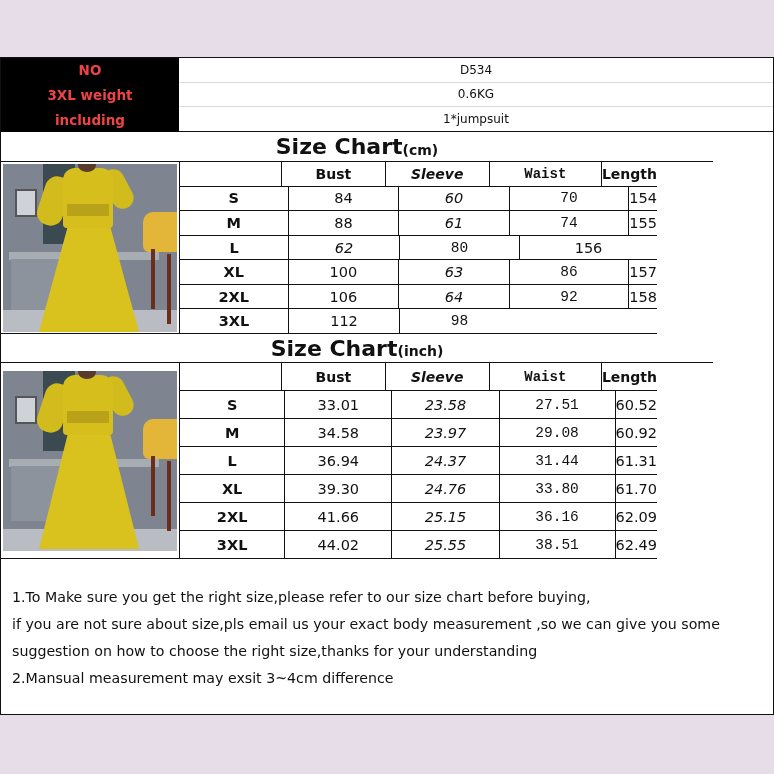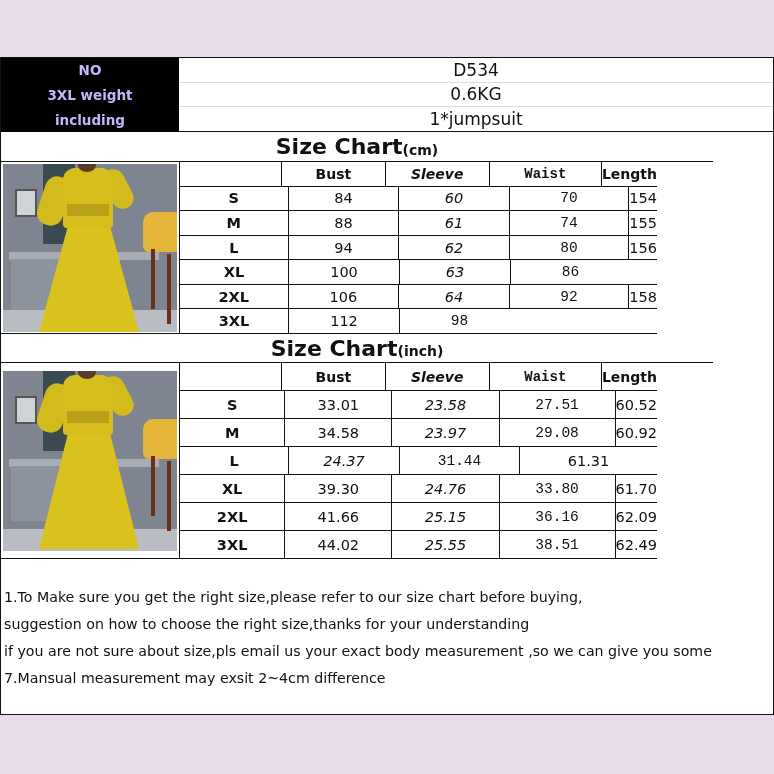--- a/index.html
+++ b/index.html
@@ -16,29 +16,29 @@
       width: 774px; height: 658px;
       background: #fff;
       border: 1.5px solid #111;
     }
     
     .hdr {
       position: absolute; left: 0; top: 0; width: 772px; height: 74px;
       display: flex;
     }
     .hdr-left {
-      width: 178px; height: 74px; background: #000; color: #c4b5fd;
+      width: 178px; height: 74px; background: #000; color: #ef4444;
       display: flex; flex-direction: column;
     }
     .hdr-left div, .hdr-right div {
       height: 24.67px; display: flex; align-items: center; justify-content: center;
       font-size: 13.5px; font-weight: bold;
     }
     .hdr-right { flex: 1; display: flex; flex-direction: column; }
-    .hdr-right div { font-weight: normal; font-size: 17px; border-bottom: 1px solid #ddd; }
+    .hdr-right div { font-weight: normal; font-size: 12px; border-bottom: 1px solid #ddd; }
     .hdr-right div:last-child { border-bottom: 1.5px solid #111; text-align: center; }
     .title-row {
       position: absolute; left: 0; width: 712px;
       display: flex; align-items: center; justify-content: center;
       border-bottom: 1.5px solid #111;
       font-weight: bold; font-size: 22px;
     }
     .title-row .unit { font-size: 14px; font-weight: bold; margin-top: 6px; }
     .tbl {
       position: absolute; left: 0; width: 656px;
@@ -59,21 +59,21 @@
       border-left: 1.5px solid #111; font-size: 14.5px;
     }
     .c0 { width: 109px; font-weight: bold; }
     .c1 { width: 111px; }
     .c2 { width: 111px; font-style: italic; }
     .c3 { width: 120px; font-family: Liberation Mono, monospace; }
     .c4 { flex: 1; }
     .hrow > div { font-weight: bold; font-size: 14px; }
     .notes {
       position: absolute; left: 0; top: 501px; width: 772px; height: 155px;
-      padding: 25px 0 0 3px;
+      padding: 25px 0 0 11px;
     }
     .notes p { font-size: 14.2px; line-height: 27px; white-space: nowrap; }
     
     .bg-counter { position:absolute; left:8px; top:95px; width:100px; height:55px; background:#8d939c; }
     .bg-counter-top { position:absolute; left:6px; top:88px; width:150px; height:8px; background:#a8adb4; }
     .bg-dark { position:absolute; left:40px; top:0; width:32px; height:80px; background:#3b4a50; }
     .bg-machine { position:absolute; left:12px; top:25px; width:22px; height:28px; background:#cfd3d8; border:2px solid #555; }
     .bg-floor { position:absolute; left:0; bottom:0; width:100%; height:22px; background:#b9bdc3; }
     .chair { position:absolute; right:0; top:48px; width:34px; height:40px; background:#e3b63a; border-radius:10px 0 0 6px; }
     .chair-leg1 { position:absolute; right:22px; top:85px; width:4px; height:60px; background:#6b2d1c; }
@@ -143,30 +143,30 @@
       </div>
       <div class="grow">
         <div class="c0">M</div>
         <div class="c1">88</div>
         <div class="c2">61</div>
         <div class="c3">74</div>
         <div class="c4">155</div>
       </div>
       <div class="grow">
         <div class="c0">L</div>
-        <div class="c1">94</div>
         <div class="c2">62</div>
         <div class="c3">80</div>
         <div class="c4">156</div>
       </div>
       <div class="grow">
         <div class="c0">XL</div>
         <div class="c1">100</div>
         <div class="c2">63</div>
         <div class="c3">86</div>
+        <div class="c4">157</div>
       </div>
       <div class="grow">
         <div class="c0">2XL</div>
         <div class="c1">106</div>
         <div class="c2">64</div>
         <div class="c3">92</div>
         <div class="c4">158</div>
       </div>
       <div class="grow">
         <div class="c0">3XL</div>
@@ -215,20 +215,21 @@
       </div>
       <div class="grow">
         <div class="c0">M</div>
         <div class="c1">34.58</div>
         <div class="c2">23.97</div>
         <div class="c3">29.08</div>
         <div class="c4">60.92</div>
       </div>
       <div class="grow">
         <div class="c0">L</div>
+        <div class="c1">36.94</div>
         <div class="c2">24.37</div>
         <div class="c3">31.44</div>
         <div class="c4">61.31</div>
       </div>
       <div class="grow">
         <div class="c0">XL</div>
         <div class="c1">39.30</div>
         <div class="c2">24.76</div>
         <div class="c3">33.80</div>
         <div class="c4">61.70</div>
@@ -245,17 +246,17 @@
         <div class="c1">44.02</div>
         <div class="c2">25.55</div>
         <div class="c3">38.51</div>
         <div class="c4">62.49</div>
       </div>
     </div>
   </div>
 
   <div class="notes">
     <p>1.To Make sure you get the right size,please refer to our size chart before buying,</p>
+    <p>if you are not sure about size,pls email us your exact body measurement ,so we can give you some</p>
     <p>suggestion on how to choose the right size,thanks for your understanding</p>
-    <p>if you are not sure about size,pls email us your exact body measurement ,so we can give you some</p>
-    <p>7.Mansual measurement may exsit 2~4cm difference</p>
+    <p>2.Mansual measurement may exsit 3~4cm difference</p>
   </div>
 </div>
 
 </body></html>

